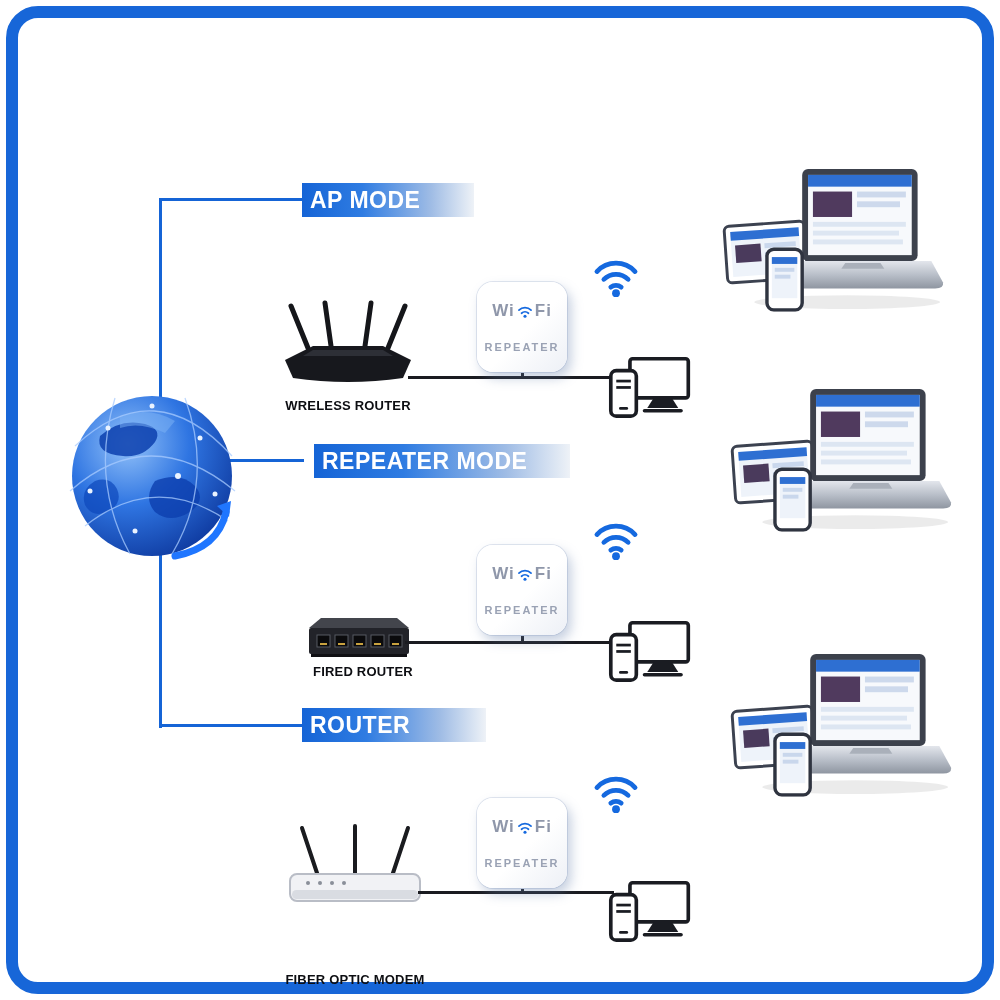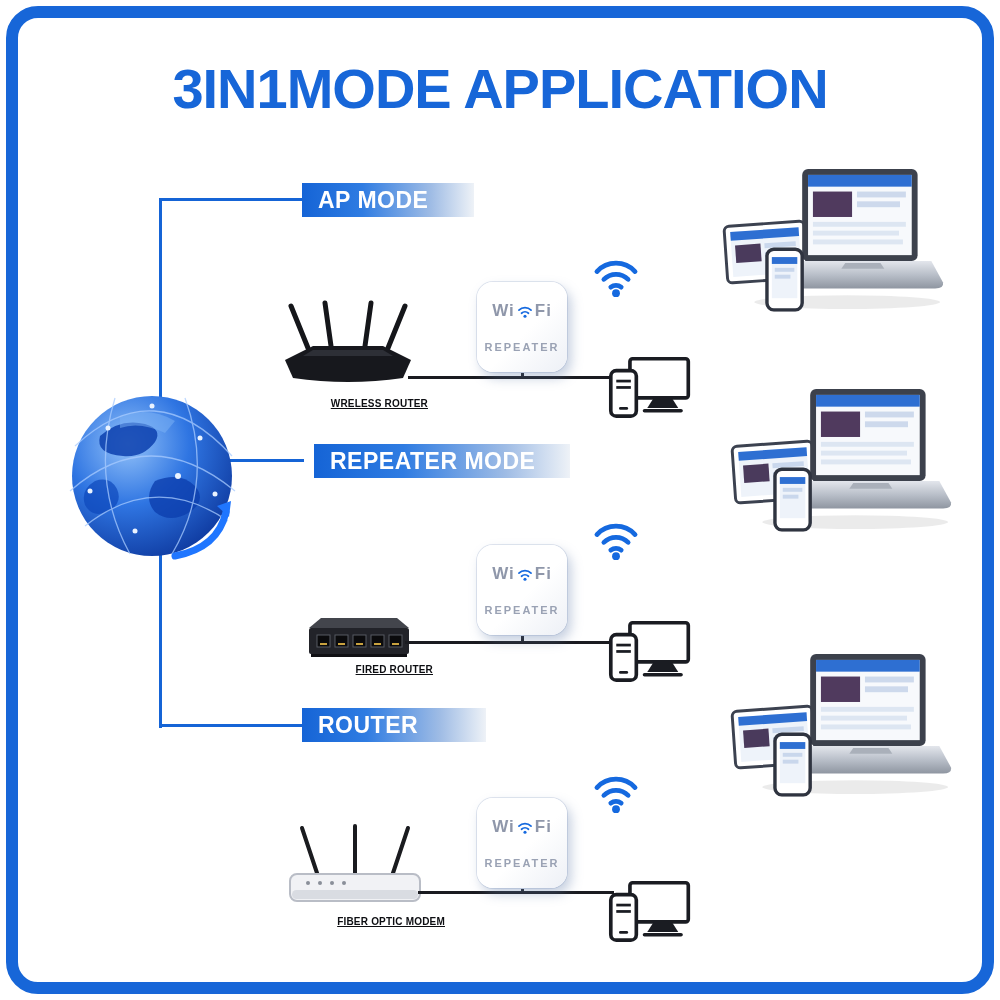--- a/index.html
+++ b/index.html
@@ -3,25 +3,25 @@
 <meta charset="utf-8">
 <style>
   html,body{margin:0;padding:0;background:#fff;}
   .canvas{position:relative;width:1000px;height:1000px;background:#ffffff;
           font-family:"Liberation Sans",sans-serif;overflow:hidden;}
   .frame{position:absolute;inset:6px;border:12px solid #1766d8;border-radius:32px;pointer-events:none;}
   .page-title{position:absolute;top:56px;left:0;width:100%;text-align:center;
               font-size:56px;font-weight:bold;color:#1766d8;letter-spacing:-1px;}
   .blue-line{position:absolute;background:#1564d6;}
   .dark-line{position:absolute;background:#1a1b20;}
-  .mode-banner{position:absolute;height:34px;line-height:34px;padding-left:16px;box-sizing:border-box;
+  .mode-banner{position:absolute;height:34px;line-height:34px;padding-left:8px;box-sizing:border-box;
                color:#fff;font-weight:bold;font-size:23px;letter-spacing:.5px;
                background:linear-gradient(90deg,#1564d6 0%,#2f7ce2 35%,#9fbce5 75%,#eef2f7 100%);}
-  .device-label{position:absolute;font-size:10px;font-weight:bold;color:#0d0e12;
-                text-align:right;letter-spacing:.2px;text-decoration:underline;}
+  .device-label{position:absolute;font-size:13px;font-weight:bold;color:#0d0e12;
+                text-align:center;letter-spacing:.2px;}
   .repeater{position:absolute;width:90px;height:90px;border-radius:16px;
             background:linear-gradient(135deg,#ffffff 55%,#edf0f6 100%);
             box-shadow:4px 6px 12px rgba(100,125,170,.38),0 0 0 1px #e2e7f0;
             display:flex;flex-direction:column;align-items:center;justify-content:center;gap:20px;}
   .rep-brand{font-weight:bold;font-size:17px;color:#8f97aa;display:flex;align-items:center;gap:2px;letter-spacing:1px;}
   .rep-label{font-size:11px;letter-spacing:2px;color:#9aa2b4;font-weight:bold;}
   .abs{position:absolute;}
   svg{display:block;}
 </style>
 </head>
@@ -83,21 +83,20 @@
       <rect x="48" y="86" width="36" height="62" rx="7" fill="#fff" stroke="#2f3440" stroke-width="3.5"></rect>
       <rect x="53" y="94" width="26" height="42" fill="#eef3fa"></rect>
       <rect x="53" y="94" width="26" height="7" fill="#2e6fd2"></rect>
       <rect x="56" y="105" width="20" height="4" fill="#c9d7ec"></rect>
       <rect x="56" y="112" width="16" height="4" fill="#c9d7ec"></rect>
     </symbol>
   </svg>
 
   <div class="frame"></div>
 
-  <div class="page-title">3IN1MODE APPLICATION</div>
 
   <div>
     <div class="blue-line" style="left:159px;top:198px;width:3px;height:530px;"></div>
     <div class="blue-line" style="left:159px;top:198px;width:145px;height:3px;"></div>
     <div class="blue-line" style="left:159px;top:459px;width:145px;height:3px;"></div>
     <div class="blue-line" style="left:159px;top:724px;width:145px;height:3px;"></div>
   </div>
 
   <svg class="abs" style="left:60px;top:386px" width="185" height="185" viewBox="0 0 185 185">
     <circle cx="92" cy="90" r="80" fill="url(#grad-globe)"></circle>
@@ -233,21 +232,21 @@
       </g>
       <rect x="10" y="52" width="130" height="27" rx="7" fill="#f1f2f5" stroke="#b9bdc6" stroke-width="2"></rect>
       <rect x="12" y="68" width="126" height="9" rx="4.5" fill="#d9dce2"></rect>
       <g fill="#8a8f99">
         <circle cx="28" cy="61" r="2"></circle>
           <circle cx="40" cy="61" r="2"></circle>
         <circle cx="52" cy="61" r="2"></circle>
           <circle cx="64" cy="61" r="2"></circle>
       </g>
     </svg>
-    <div class="device-label" style="left:265px;top:916px;width:180px;">FIBER OPTIC MODEM</div>
+    <div class="device-label" style="left:265px;top:972px;width:180px;">FIBER OPTIC MODEM</div>
 
     <div class="dark-line" style="left:418px;top:891px;width:196px;height:3px;"></div>
     <div class="dark-line" style="left:521px;top:888px;width:3px;height:6px;"></div>
 
     <div class="repeater" style="left:477px;top:798px;">
       <div class="rep-brand">
         <span>Wi</span>
         <svg width="16" height="13" viewBox="0 0 18 15">
           <g fill="none" stroke="#1569df" stroke-width="2" stroke-linecap="round">
             <path d="M2,6 A10,10 0 0 1 16,6"></path>

